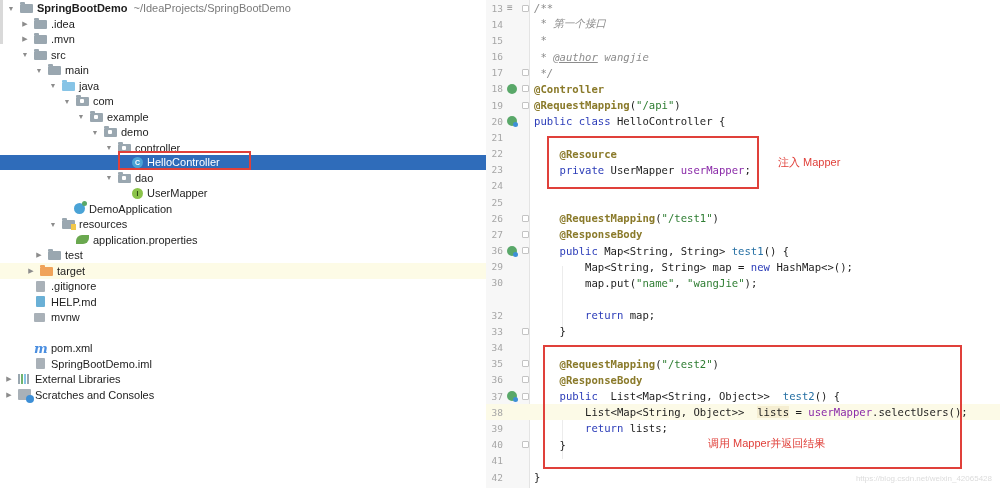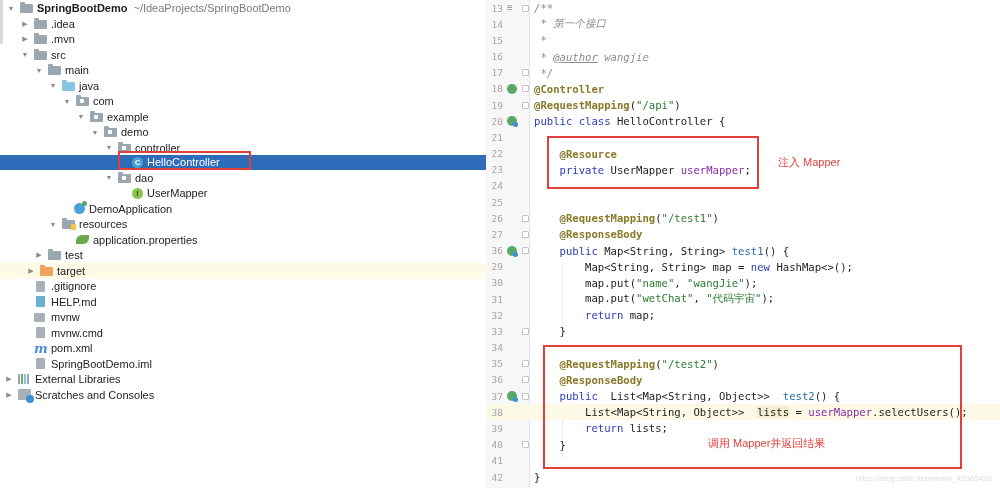--- a/index.html
+++ b/index.html
@@ -191,25 +191,20 @@
     <span class="ico file md"></span>
     <span>HELP.md</span>
   </div>
 
   <div class="row" style="top:309.5px;padding-left:20px">
     <span class="arrow none"></span>
     <span class="ico file term"></span>
     <span>mvnw</span>
   </div>
 
-  <div class="row" style="top:325px;padding-left:20px">
-    <span class="arrow none"></span>
-    <span class="ico file"></span>
-    <span>mvnw.cmd</span>
-  </div>
 
   <div class="row" style="top:340.5px;padding-left:20px">
     <span class="arrow none"></span>
     <span class="m-ico">m</span>
     <span>pom.xml</span>
   </div>
 
   <div class="row" style="top:356px;padding-left:20px">
     <span class="arrow none"></span>
     <span class="ico file"></span>
@@ -310,24 +305,20 @@
     <span class="code">    <span class="kw">public</span> Map&lt;String, String&gt; <span class="meth">test1</span>() {</span>
   </div>
   <div class="line" style="top:258.72px">
     <span class="lnum">29</span>
     <span class="code">        Map&lt;String, String&gt; map = <span class="kw">new</span> HashMap&lt;&gt;();</span>
   </div>
   <div class="line" style="top:274.89px">
     <span class="lnum">30</span>
     <span class="code">        map.put(<span class="str">"name"</span>, <span class="str">"wangJie"</span>);</span>
   </div>
-  <div class="line" style="top:291.06px">
-    <span class="lnum">31</span>
-    <span class="code">        map.put(<span class="str">"wetChat"</span>, <span class="str">"代码宇宙"</span>);</span>
-  </div>
   <div class="line" style="top:307.23px">
     <span class="lnum">32</span>
     <span class="code">        <span class="kw">return</span> map;</span>
   </div>
   <div class="line" style="top:323.4px">
     <span class="lnum">33</span>
     <span class="fold"></span>
     <span class="code">    }</span>
   </div>
   <div class="line" style="top:339.57px">

